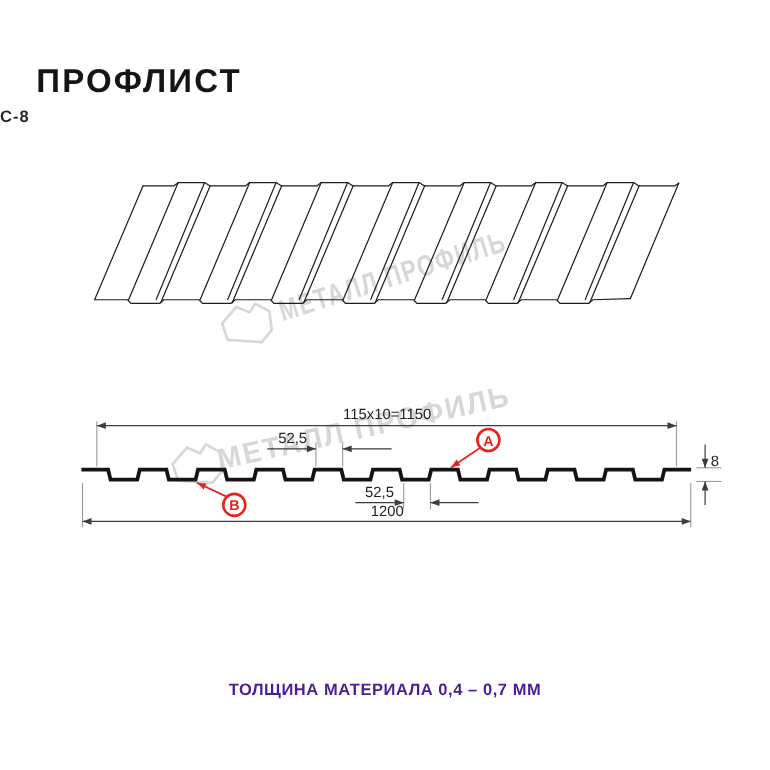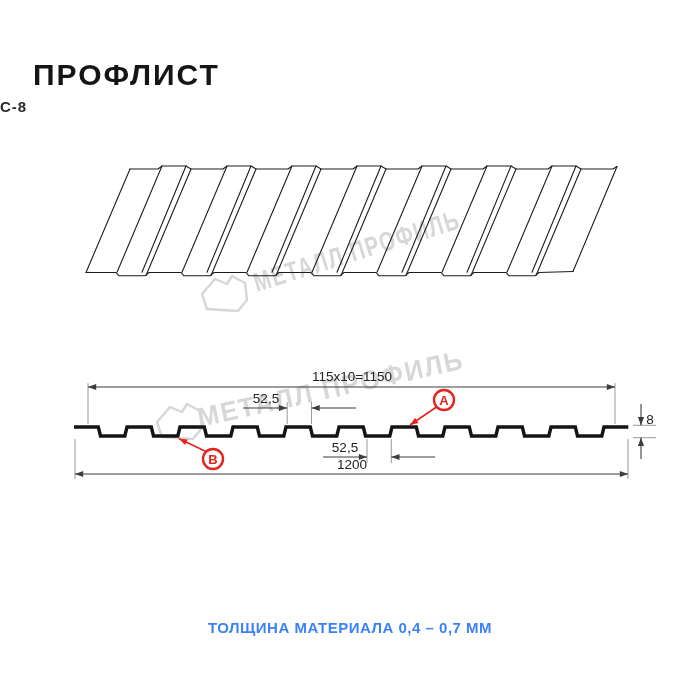--- a/index.html
+++ b/index.html
@@ -12,21 +12,21 @@
     font-size:30px;font-weight:800;letter-spacing:2px;color:#151515;padding-left:33px;
   }
   .page-subtitle{
     position:absolute;top:98px;left:0;width:700px;
     font-size:15px;font-weight:700;letter-spacing:1px;color:#2a2a2a;
   }
   .persp-svg{position:absolute;top:140px;left:0;}
   .section-svg{position:absolute;top:330px;left:0;}
   .footer-note{
     position:absolute;top:619px;left:0;width:700px;text-align:center;
-    font-size:15px;font-weight:600;letter-spacing:0.5px;color:#3b82f6;
+    font-size:15px;font-weight:600;letter-spacing:0.5px;color:#4c1d95;
   }
   text{font-family:"Liberation Sans","DejaVu Sans",sans-serif;}
   .dim-text{font-size:13.5px;fill:#222222;}
   .callout-text{font-size:13px;font-weight:700;}
   .wm-text{font-size:27px;font-weight:700;letter-spacing:2px;}
 </style>
 </head>
 <body>
 
 <div class="page-title">ПРОФЛИСТ</div>

